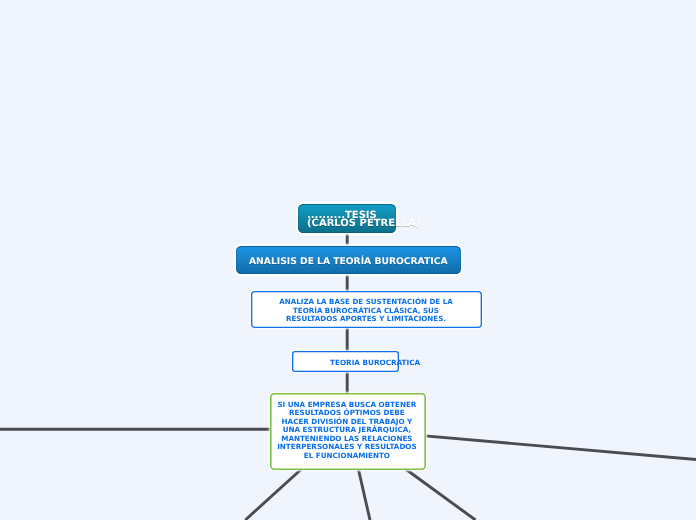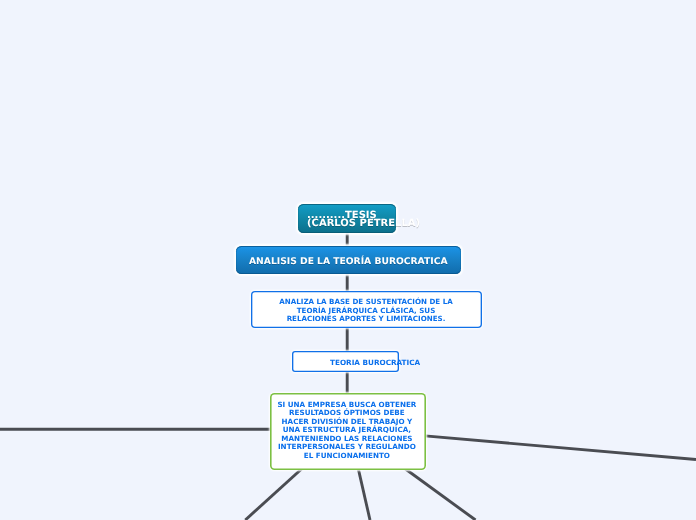--- a/index.html
+++ b/index.html
@@ -92,35 +92,35 @@
 
   <div class="node n-analisis">
     <div class="lines">
         <div>ANALISIS DE LA TEORÍA BUROCRATICA</div>
       </div>
   </div>
 
   <div class="node n-analiza">
     <div class="lines">
         <div>ANALIZA LA BASE DE SUSTENTACIÓN DE LA</div>
-        <div>TEORÍA JERÁRQUICA CLÁSICA, SUS</div>
-        <div>RELACIONES APORTES Y LIMITACIONES.</div>
+        <div>TEORÍA BUROCRÁTICA CLÁSICA, SUS</div>
+        <div>RESULTADOS APORTES Y LIMITACIONES.</div>
       </div>
   </div>
 
   <div class="node n-teoria">
     <div class="lines">
         <div>TEORIA BUROCRATICA</div>
       </div>
   </div>
 
   <div class="node n-si">
     <div class="lines">
         <div>SI UNA EMPRESA BUSCA OBTENER</div>
         <div>RESULTADOS ÓPTIMOS DEBE</div>
         <div>HACER DIVISIÓN DEL TRABAJO Y</div>
         <div>UNA ESTRUCTURA JERÁRQUICA,</div>
         <div>MANTENIENDO LAS RELACIONES</div>
-        <div>INTERPERSONALES Y REGULANDO</div>
+        <div>INTERPERSONALES Y RESULTADOS</div>
         <div>EL FUNCIONAMIENTO</div>
       </div>
   </div>
 </div>
 
 </body></html>

